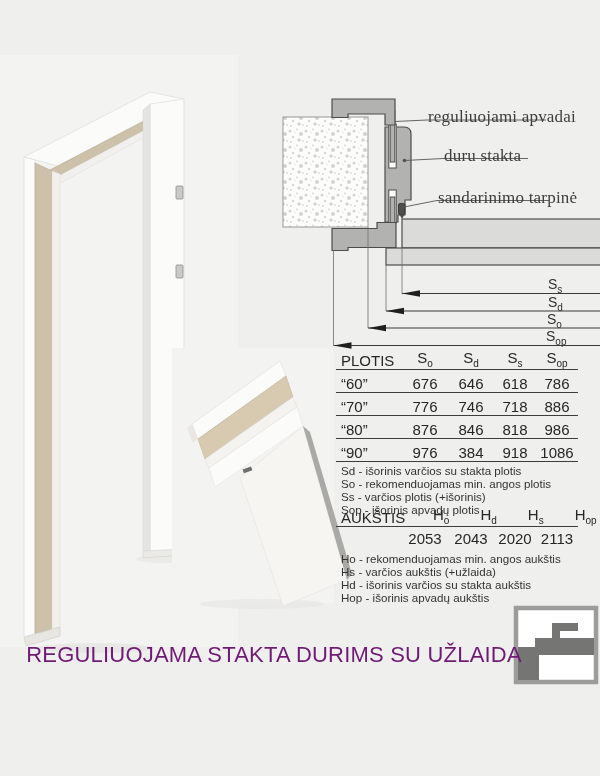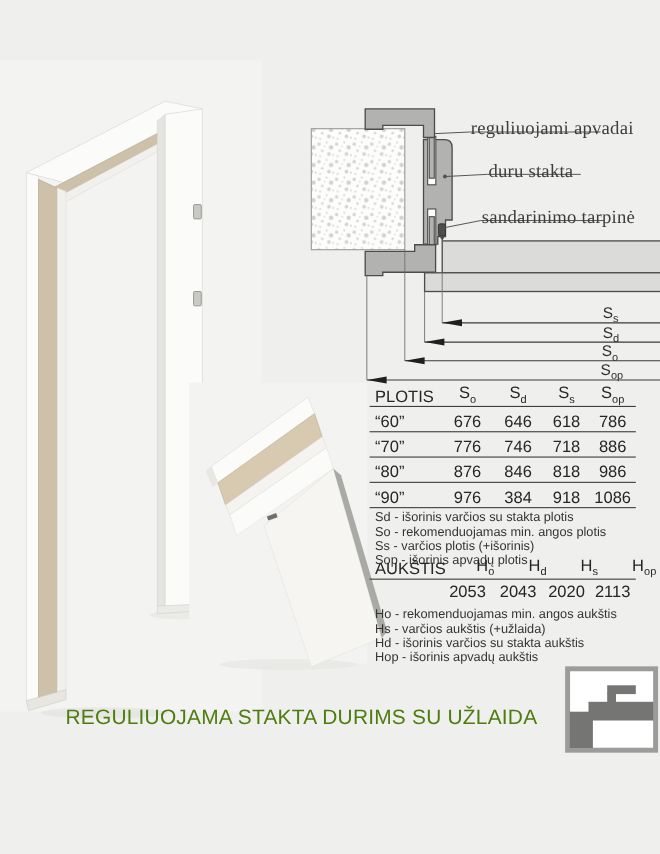--- a/index.html
+++ b/index.html
@@ -13,21 +13,21 @@
   .trow{display:flex;align-items:flex-end;height:22px;border-bottom:1.6px solid #3c3c3a;}
   .trow.thead{height:19px;}
   .c{text-align:center;line-height:1.05;}
   .c.lab{width:66px;text-align:left;padding-left:5px;box-sizing:border-box;}
   .c.n1{width:46px;} .c.n2{width:46px;} .c.n3{width:42px;} .c.n4{width:42px;}
   .notes{margin-top:3px;font-size:11.6px;line-height:12.9px;color:#333331;padding-left:5px;}
   .hblock{position:absolute;left:336px;top:505px;width:242px;font-size:15px;color:#262624;}
   .hrow{display:flex;align-items:flex-end;height:21px;border-bottom:1.6px solid #3c3c3a;gap:31px;}
   .vrow{display:flex;align-items:center;height:23px;}
   .title{position:absolute;left:0;top:642px;width:548px;text-align:center;
-         font-size:19px;letter-spacing:.2px;color:#4d7c0f;white-space:nowrap;}
+         font-size:22px;letter-spacing:.2px;color:#701a75;white-space:nowrap;}
 </style>
 </head>
 <body>
 
 <div class="canvas">
 
   <svg class="art" width="600" height="776" viewBox="0 0 600 776">
     <defs>
       <pattern id="stip" patternUnits="userSpaceOnUse" width="16" height="16">
         <rect width="16" height="16" fill="#fdfdfc"></rect>

